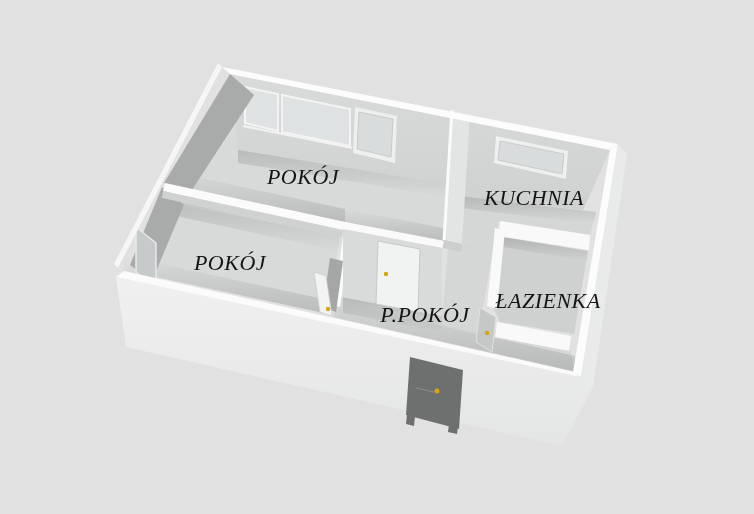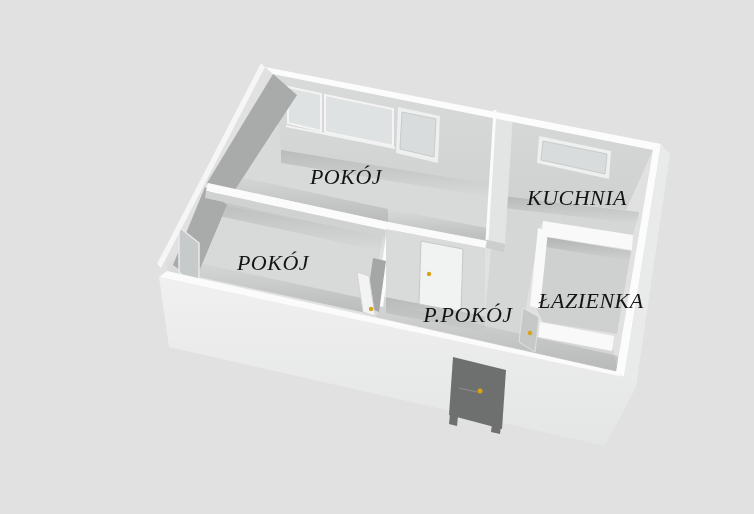--- a/index.html
+++ b/index.html
@@ -1,21 +1,21 @@
 <!DOCTYPE html>
 <html><head>
 <meta charset="utf-8">
 <style>
   html,body{margin:0;padding:0;}
   body{
     width:754px;height:514px;overflow:hidden;
     background:#e1e1e1;
     font-family:"Liberation Serif", serif;
   }
-  .stage{position:relative;width:628px;height:514px;margin-left:43px;}
+  .stage{position:relative;width:628px;height:514px;}
   svg{display:block;}
   .room-label{
     font-family:"Liberation Serif", serif;
     font-style:italic;
     font-size:22px;
     fill:#141414;
     letter-spacing:0.5px;
   }
 </style>
 </head>

